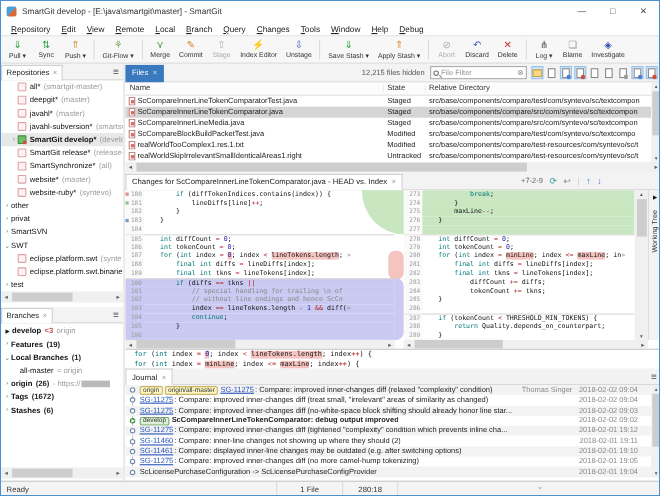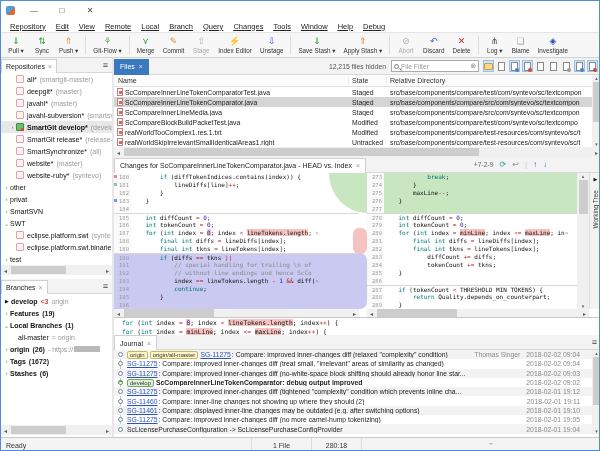--- a/index.html
+++ b/index.html
@@ -11,21 +11,21 @@
   .titlebar { position:absolute; left:0; top:0; width:100%; height:19px; background:#fff;
               display:flex; align-items:center; padding-left:5px; }
   .appicon { width:9px; height:9px; border-radius:2px;
              background:linear-gradient(135deg,#4aa0d8 50%,#d86a3a 50%); margin-right:5px; }
   .wtitle { font-size:7.5px; color:#333; flex:1; white-space:nowrap; overflow:hidden; }
   .winbtns { display:flex; height:100%; }
   .winbtn { width:28px; height:100%; display:flex; align-items:center; justify-content:center;
             color:#444; font-size:8px; }
   .menubar { position:absolute; left:0; top:19px; width:100%; height:12px; background:#fff;
              display:flex; align-items:center; padding-left:4px; }
-  .menuitem { padding:0 5px; font-size:7.5px; color:#222; white-space:nowrap;text-decoration:underline; }
+  .menuitem { padding:0 5px; font-size:7.5px; color:#222; white-space:nowrap; }
   .menuitem u { text-decoration:underline; }
   .toolbar { position:absolute; left:0; top:31px; width:100%; height:26px; background:#f7f7f7;
              border-top:1px solid #e4e4e4; border-bottom:1px solid #d2d2d2;
              display:flex; align-items:stretch; padding:1px 2px; }
   .tbtn { display:flex; flex-direction:column; align-items:center; justify-content:center;
           padding:0 4px; min-width:26px; }
   .tbtn .tico { font-size:9px; line-height:10px; height:11px; }
   .tbtn .tlabel { font-size:6.3px; color:#333; white-space:nowrap; }
   .tbtn.disabled .tlabel { color:#aaa; }
   .tsep { width:1px; background:#dcdcdc; margin:2px 3px; }
@@ -150,20 +150,21 @@
   .bubble::after { content:""; position:absolute; left:2px; bottom:-2px; border:2px solid transparent;
                    border-top-color:#b9b9b9; }
 </style>
 </head>
 <body>
 
 <div class="win">
 
   <div class="titlebar">
     <span class="appicon"></span>
+    <span class="wtitle">SmartGit develop - [E:\java\smartgit\master] - SmartGit</span>
     <span class="winbtns">
       <span class="winbtn">—</span>
       <span class="winbtn">□</span>
       <span class="winbtn">✕</span>
     </span>
   </div>
 
   <div class="menubar" id="menubar">
       <span class="menuitem"><u>R</u>epository</span>
       <span class="menuitem"><u>E</u>dit</span>

